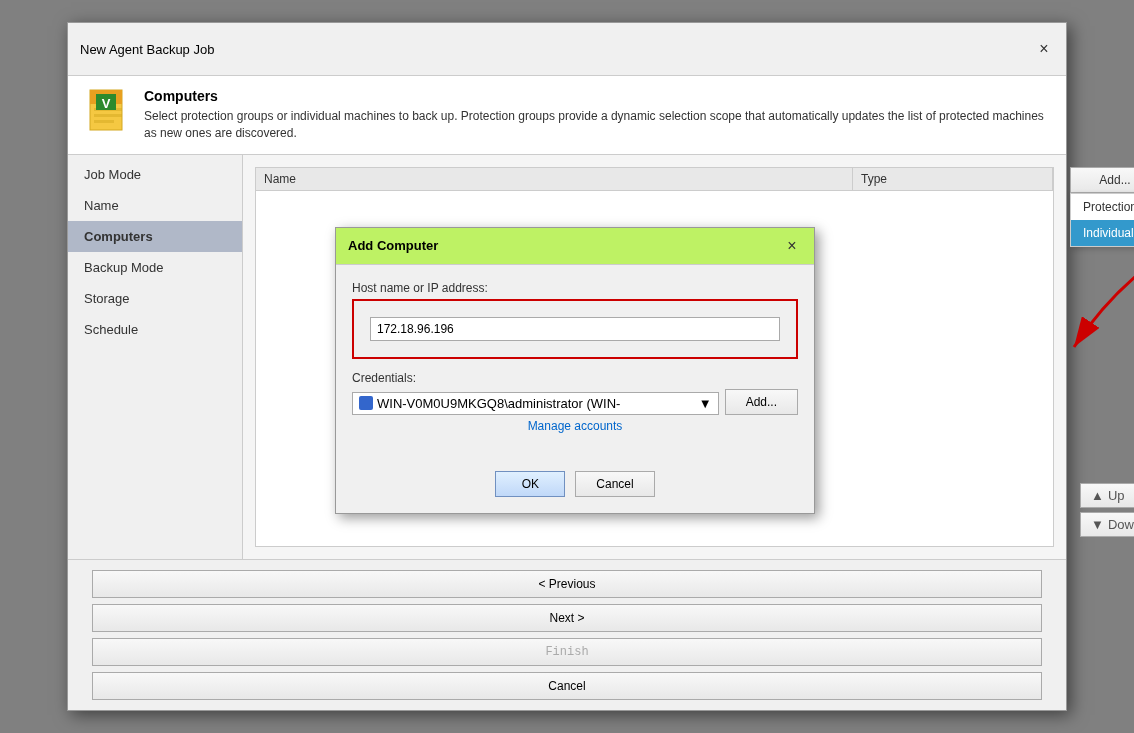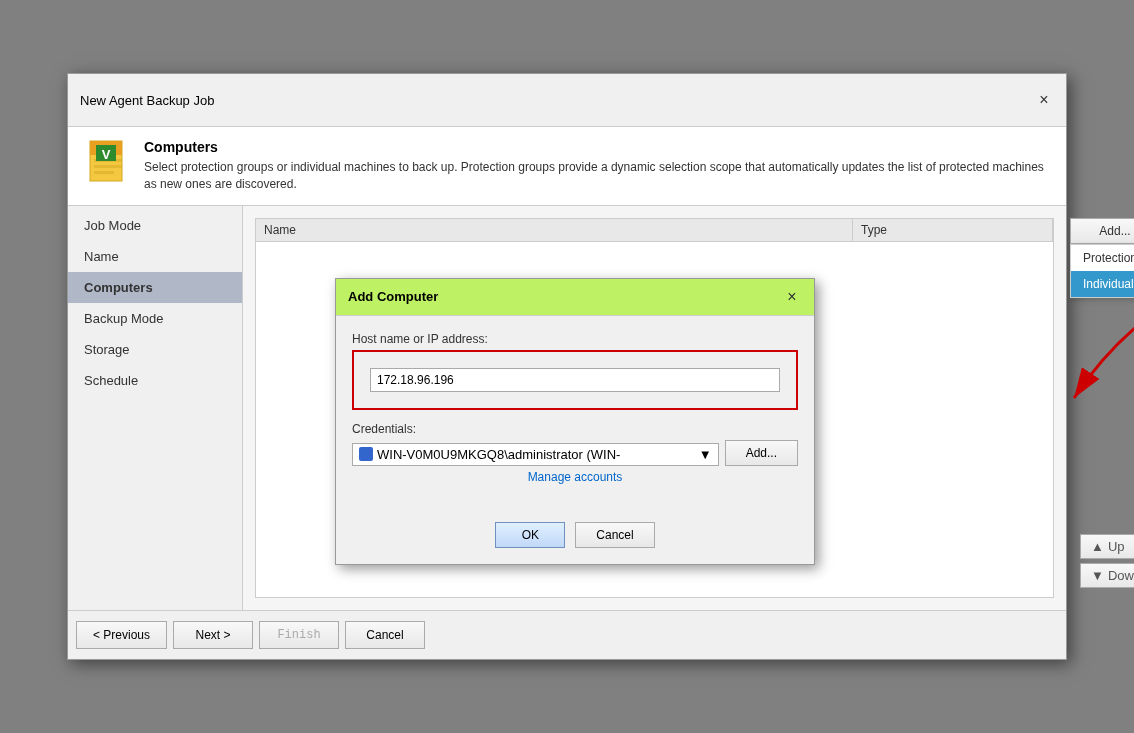--- a/index.html
+++ b/index.html
@@ -279,24 +279,25 @@
 
     .modal-btn-primary {
       background: linear-gradient(to bottom, #e0f0ff, #c0d8f8);
       border-color: #7090c0;
     }
 
     
     .bottom-bar {
       background: #f0f0f0;
       border-top: 1px solid #ccc;
-      padding: 10px 8px;
-      display: flex;
-      justify-content: flex-start;
+      padding: 10px 24px;
+      display: flex;
+      justify-content: space-between;
       gap: 6px;
+      flex-direction: column;
     }
 
     .nav-btn {
       padding: 6px 16px;
       border: 1px solid #aaa;
       background: linear-gradient(to bottom, #f8f8f8, #e8e8e8);
       cursor: pointer;
       font-size: 12px;
       min-width: 80px;
     }

